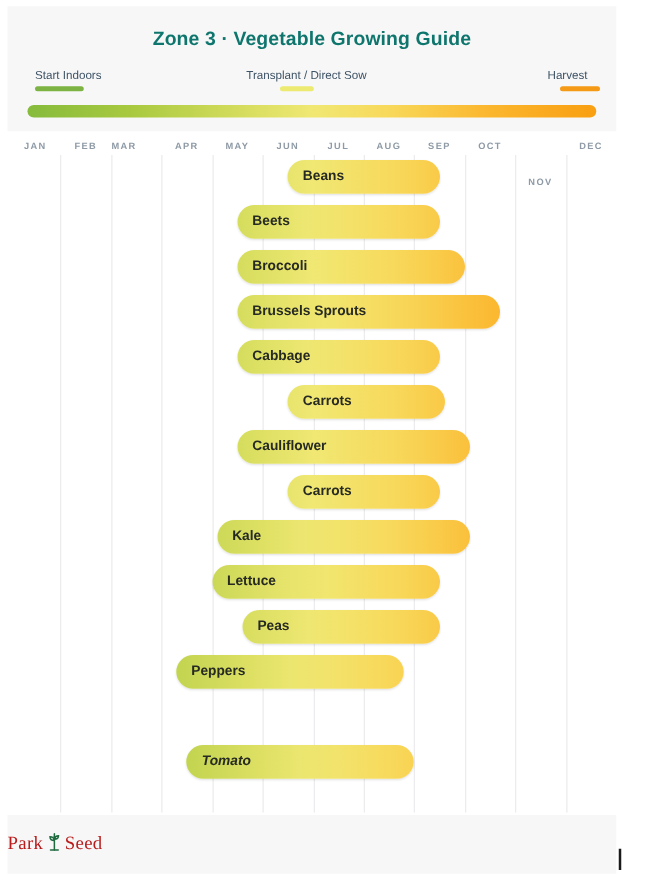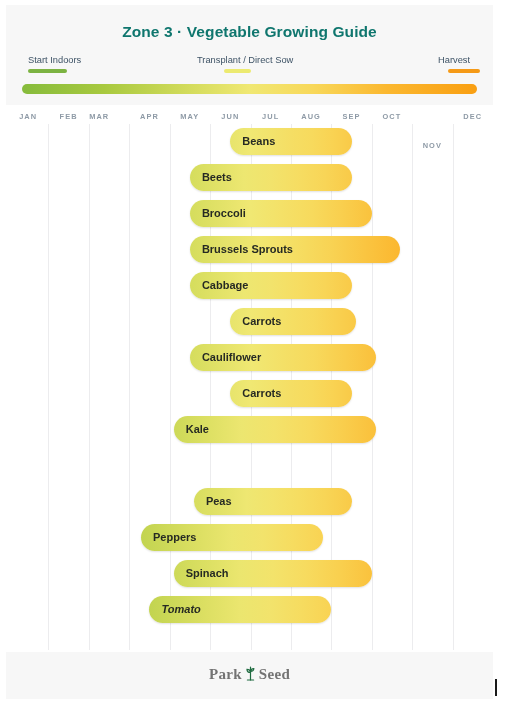--- a/index.html
+++ b/index.html
@@ -74,23 +74,23 @@
     position:absolute;left:12px;top:0;height:27px;line-height:27px;
     font-size:11px;font-weight:bold;color:#262a23;white-space:nowrap;
   }
 
   
   .footer{
     position:absolute;left:6px;top:652px;width:487px;height:47px;
     background:#f7f7f7;
   }
   .brand{
-    position:absolute;left:0;top:14px;width:487px;text-align:center;
+    position:absolute;left:0;top:14px;width:487px;
     font-family:"Liberation Serif", serif;
-    font-size:15px;font-weight:bold;color:#737373;
+    font-size:15px;font-weight:normal;color:#b91c1c;
     letter-spacing:.3px;
   }
   .brand .sprout{display:inline-block;vertical-align:-2px;margin:0 2px;}
   .caret{
     position:absolute;left:495px;top:679px;width:2px;height:17px;background:#1a1a1a;
   }
 </style>
 </head>
 <body>
 
@@ -185,33 +185,33 @@
       <div class="row" style="top: 252px;">
         <div class="bar" style="left: 222.292px; width: 121.25px; background: linear-gradient(to right, rgb(231, 228, 108) 0%, rgb(240, 232, 115) 16.7%, rgb(242, 227, 108) 33.3%, rgb(245, 222, 100) 50%, rgb(247, 218, 93) 66.7%, rgb(249, 211, 83) 83.3%, rgb(249, 202, 72) 100%);">
           <span class="bar-label">Carrots</span>
         </div>
       </div>
       <div class="row" style="top: 288px;">
         <div class="bar" style="left: 165.708px; width: 202.083px; background: linear-gradient(to right, rgb(205, 217, 88) 0%, rgb(221, 224, 99) 16.7%, rgb(236, 230, 112) 33.3%, rgb(243, 226, 106) 50%, rgb(247, 218, 94) 66.7%, rgb(249, 206, 77) 83.3%, rgb(250, 192, 59) 100%);">
           <span class="bar-label">Kale</span>
         </div>
       </div>
+      <div class="row" style="top: 324px;">
+        <div class="bar" style="left: 161.667px; width: 181.875px; background: linear-gradient(to right, rgb(203, 216, 87) 0%, rgb(217, 222, 97) 16.7%, rgb(231, 228, 108) 33.3%, rgb(241, 230, 111) 50%, rgb(245, 222, 100) 66.7%, rgb(248, 215, 88) 83.3%, rgb(249, 202, 72) 100%);">
+          <span class="bar-label">Lettuce</span>
+        </div>
+      </div>
       <div class="row" style="top: 360px;">
         <div class="bar" style="left: 185.917px; width: 157.625px; background: linear-gradient(to right, rgb(215, 221, 95) 0%, rgb(226, 226, 104) 16.7%, rgb(238, 231, 114) 33.3%, rgb(243, 227, 107) 50%, rgb(246, 221, 97) 66.7%, rgb(248, 213, 86) 83.3%, rgb(249, 202, 72) 100%);">
           <span class="bar-label">Peas</span>
         </div>
       </div>
       <div class="row" style="top: 396px;">
         <div class="bar" style="left: 133px; width: 181.875px; background: linear-gradient(to right, rgb(194, 212, 80) 0%, rgb(208, 218, 90) 16.7%, rgb(222, 224, 100) 33.3%, rgb(235, 230, 111) 50%, rgb(242, 227, 108) 66.7%, rgb(246, 220, 96) 83.3%, rgb(249, 211, 83) 100%); text-align: right;">
           <span class="bar-label">Peppers</span>
-        </div>
-      </div>
-      <div class="row" style="top: 432px;">
-        <div class="bar" style="left: 165.708px; width: 198.042px; background: linear-gradient(to right, rgb(205, 217, 88) 0%, rgb(220, 224, 99) 16.7%, rgb(235, 230, 111) 33.3%, rgb(243, 227, 107) 50%, rgb(247, 219, 95) 66.7%, rgb(249, 208, 79) 83.3%, rgb(250, 194, 61) 100%);">
-          <span class="bar-label">Spinach</span>
         </div>
       </div>
       <div class="row" style="top: 468px;">
         <div class="bar" style="left: 141.458px; width: 181.875px; background: linear-gradient(to right, rgb(194, 212, 80) 0%, rgb(208, 218, 90) 16.7%, rgb(222, 224, 100) 33.3%, rgb(235, 230, 111) 50%, rgb(242, 227, 108) 66.7%, rgb(246, 220, 96) 83.3%, rgb(249, 211, 83) 100%); font-style: italic;">
           <span class="bar-label">Tomato</span>
         </div>
       </div>
     </div>
 
   <div class="footer">

